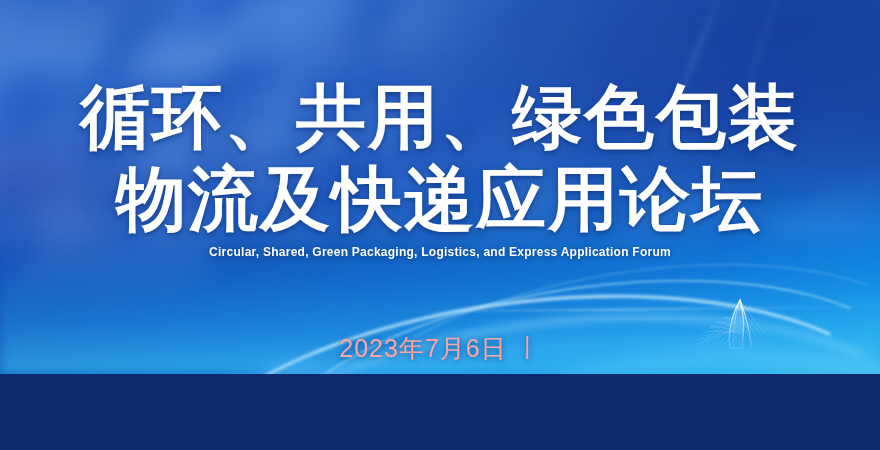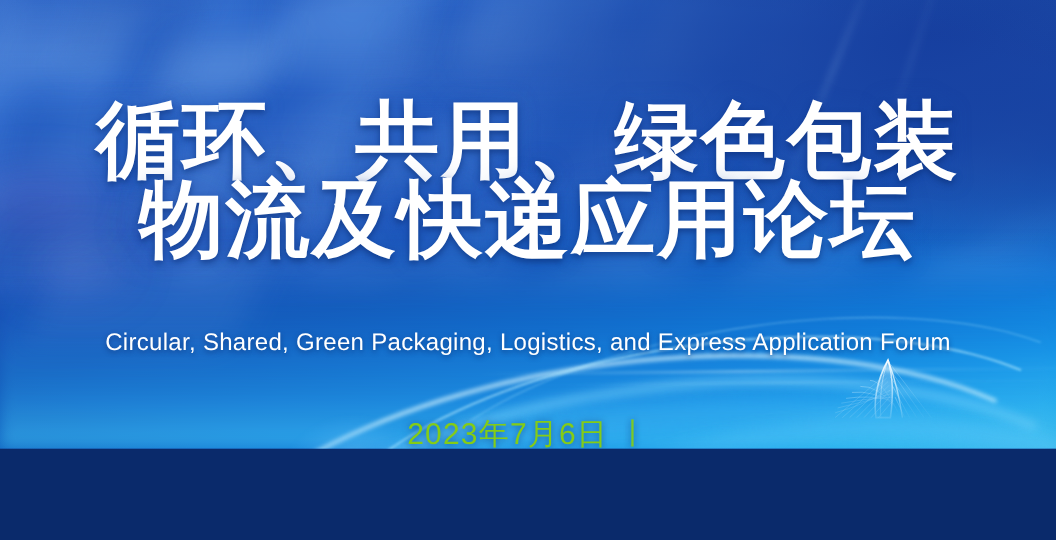--- a/index.html
+++ b/index.html
@@ -193,49 +193,48 @@
   }
   #title-1 {
     position: absolute;
     top: 82px;
     left: 50%;
     transform: translateX(-50%);
     letter-spacing: 2px;
   }
   #title-2 {
     position: absolute;
-    top: 148px;
+    top: 164px;
     left: 50%;
     transform: translateX(-50%);
     letter-spacing: 2px;
   }
 
   #subtitle-en {
     position: absolute;
     top: 245px;
     left: 50%;
     transform: translateX(-50%);
     color: #ffffff;
-    font-size: 20px;
-    font-weight: 400;
+    font-size: 12px;
+    font-weight: 700;
     letter-spacing: 0.25px;
     white-space: nowrap;
     text-shadow: 0 1px 4px rgba(10,44,112,0.65);
-    margin-top: 30px;
   }
 
   #event-meta {
     position: absolute;
-    top: 345px;
+    top: 332px;
     left: 50%;
     transform: translateX(-50%);
     display: flex;
     align-items: center;
     gap: 9px;
-    color: #84cc16;
+    color: #fca5a5;
     font-size: 25px;
     font-weight: 400;
     letter-spacing: 1px;
     white-space: nowrap;
     text-shadow: 0 1px 6px rgba(8,40,108,0.7);
   }
   #event-meta .sep {
     font-size: 24px;
     opacity: 0.92;
     transform: translateY(-1px);

